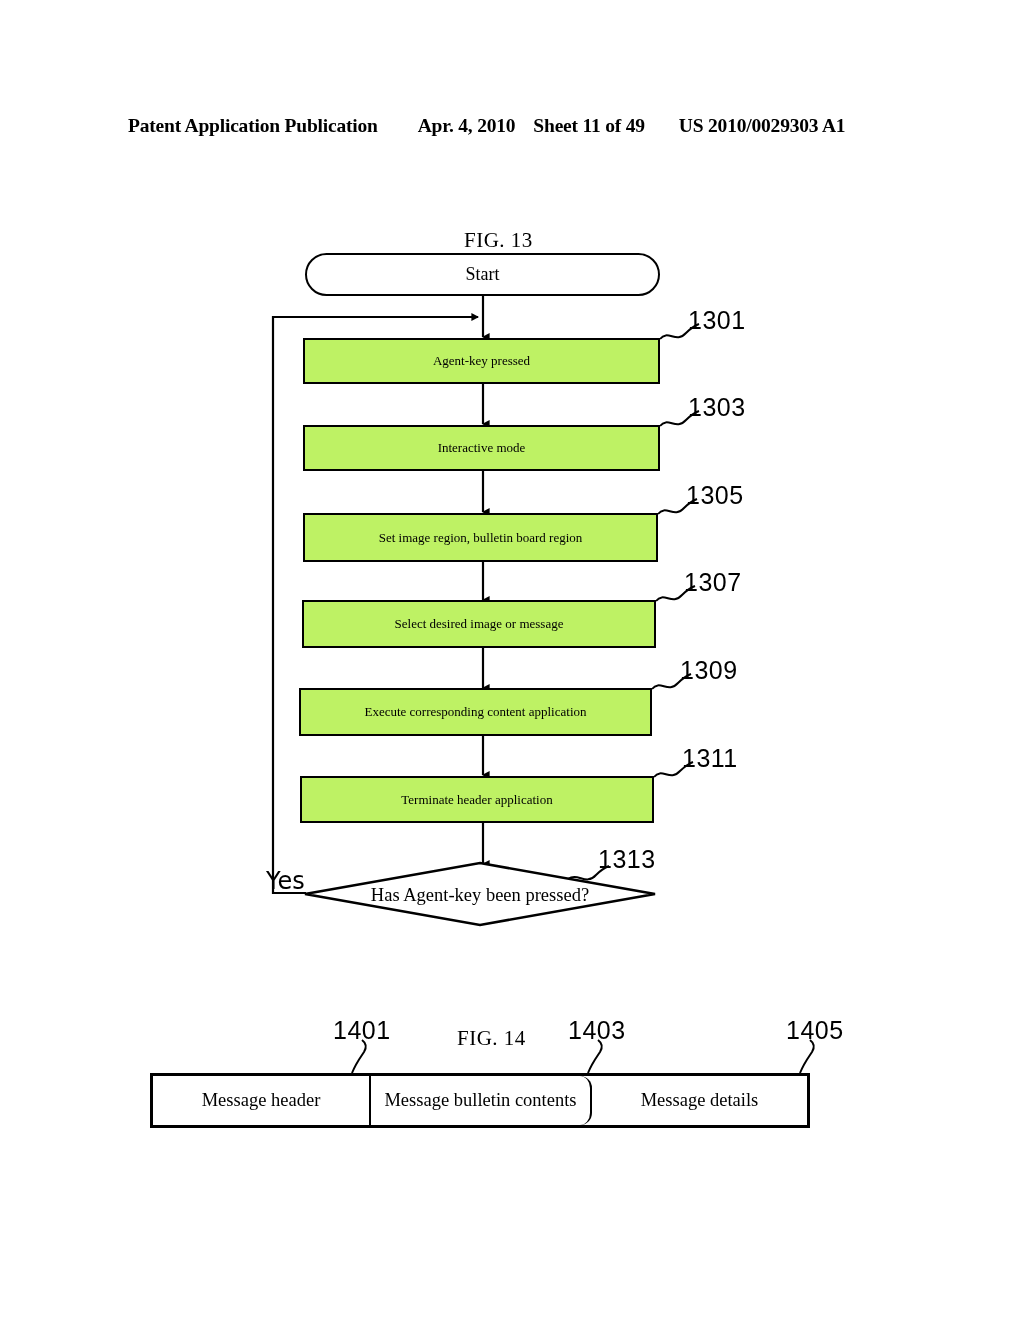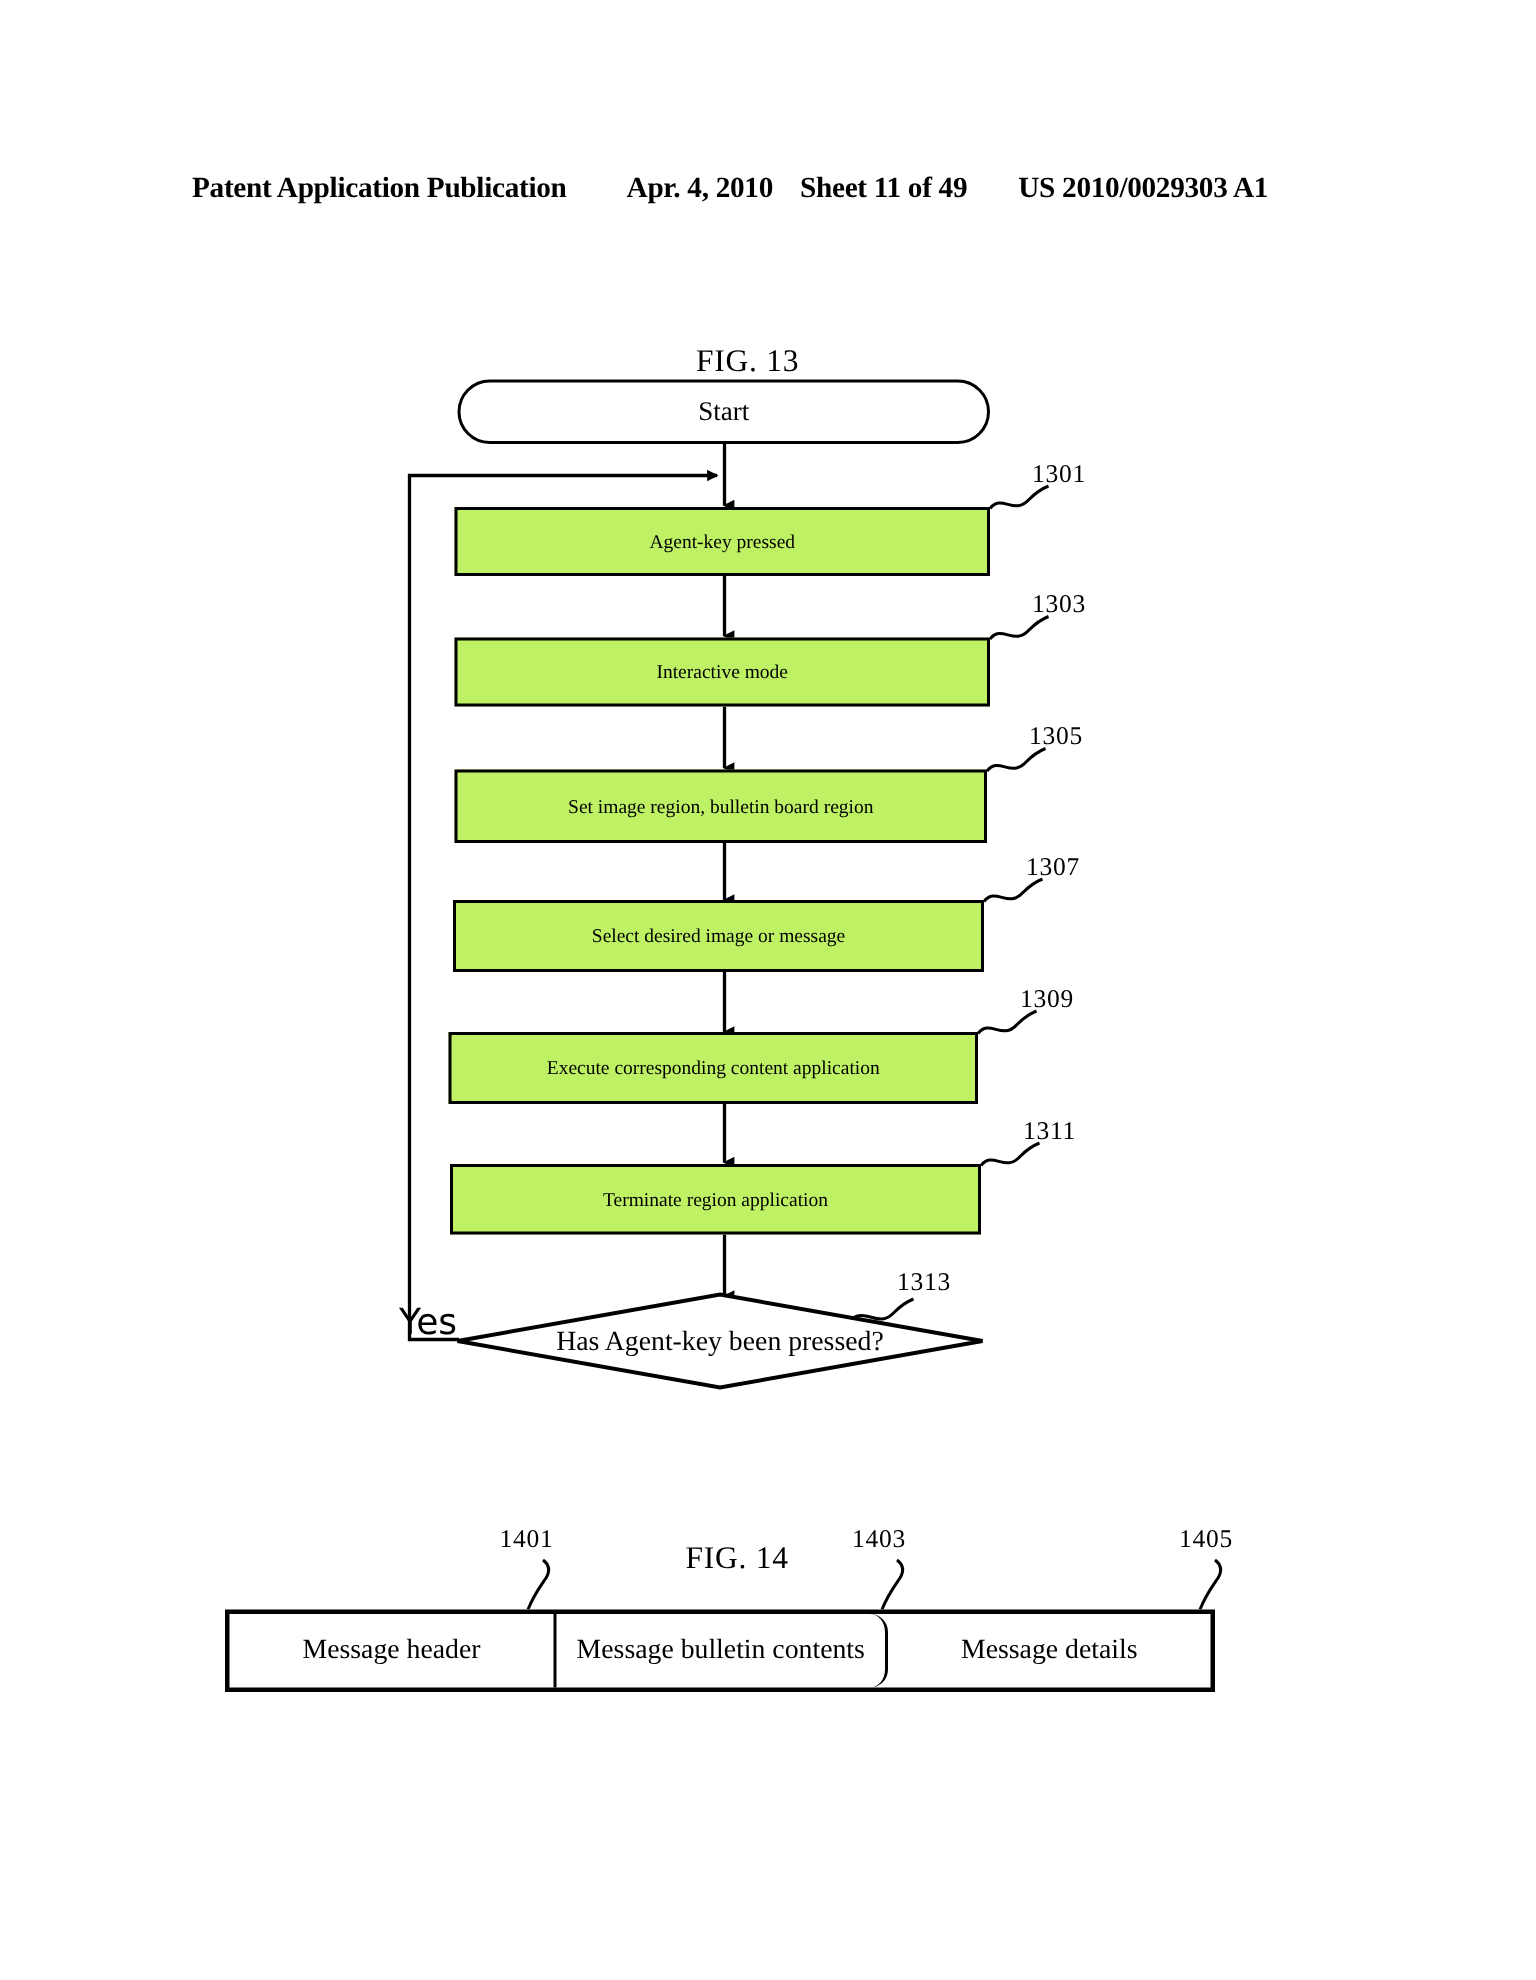--- a/index.html
+++ b/index.html
@@ -81,22 +81,22 @@
     top: 0;
     width: 100%;
     text-align: center;
     font-size: 18.5px;
     white-space: nowrap;
   }
 
   
   .refnum {
     position: absolute;
-    font-family: Liberation Serif, serif;
-    font-size: 17px;
+    font-family: Liberation Sans, sans-serif;
+    font-size: 25px;
     letter-spacing: 0.5px;
     white-space: nowrap;
   }
 
   
   .branch-label {
     position: absolute;
     font-family: "DejaVu Sans", "Liberation Sans", sans-serif;
     font-size: 24px;
     white-space: nowrap;
@@ -216,21 +216,21 @@
     <span>Select desired image or message</span>
   </div>
   <div class="refnum" style="left:684px; top:568px;">1307</div>
 
   <div class="proc-box" id="step-1309" style="left:299px; top:688px; width:353px; height:48px;">
     <span>Execute corresponding content application</span>
   </div>
   <div class="refnum" style="left:680px; top:656px;">1309</div>
 
   <div class="proc-box" id="step-1311" style="left:300px; top:776px; width:354px; height:47px;">
-    <span>Terminate region application</span>
+    <span>Terminate header application</span>
   </div>
   <div class="refnum" style="left:682px; top:744px;">1311</div>
 
   <div class="diamond-wrap" style="left:303px; top:861px; width:354px; height:66px;">
     <svg width="354" height="66" viewBox="0 0 354 66" xmlns="http://www.w3.org/2000/svg">
       <polygon points="177,2 352,33 177,64 2,33" fill="#fff" stroke="#000" stroke-width="2.6"></polygon>
     </svg>
     <div class="diamond-label" style="top:24px;">Has Agent-key been pressed?</div>
   </div>
   <div class="refnum" style="left:598px; top:845px;">1313</div>

